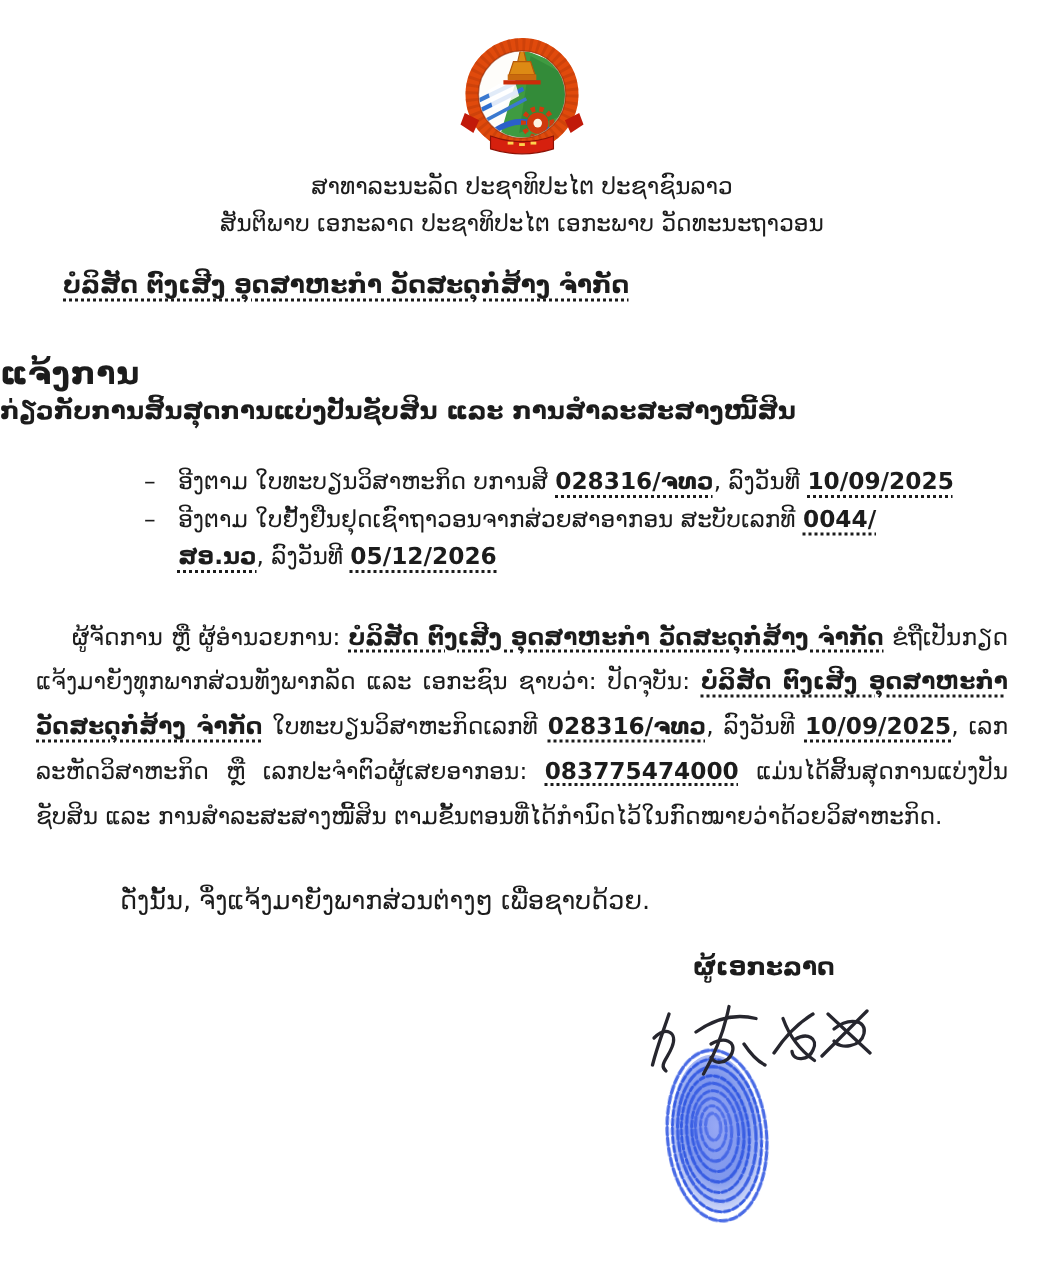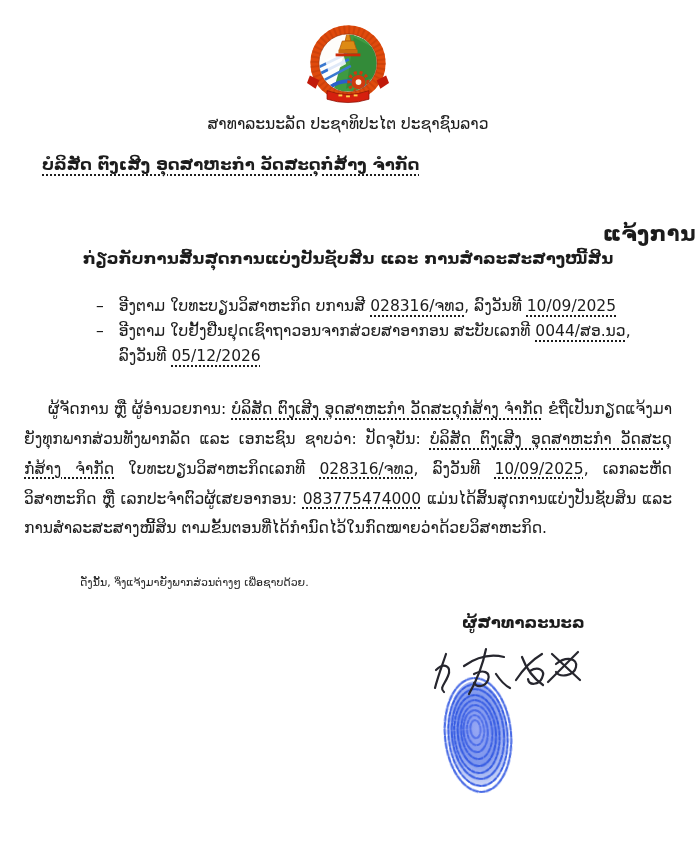--- a/index.html
+++ b/index.html
@@ -12,37 +12,37 @@
   .emblem-wrap{width:96px;height:82px;margin:22px auto 8px;display:block}
 
   .motto{text-align:center;font-size:15.5px;line-height:1.62}
 
   .company{
     display:block;width:fit-content;margin:18px 0 0 42px;
     font-weight:bold;font-size:16.5px;
     text-decoration:underline dotted;text-decoration-thickness:1.7px;text-underline-offset:4px;
   }
 
-  .title{text-align:right;font-size:21px;font-weight:bold;margin-top:48px;letter-spacing:.5px}
-  .subtitle{text-align:center;font-size:16.5px;font-weight:bold;margin-top:3px}
+  .title{text-align:left;font-size:21px;font-weight:bold;margin-top:38px;letter-spacing:.5px}
+  .subtitle{font-size:16.5px;font-weight:bold;margin-top:3px}
 
   .refs{margin:26px 58px 0 96px;padding:0;list-style:none;font-size:15.5px;line-height:1.62}
   .refs li{display:flex;gap:15px;align-items:flex-start}
   .dash{flex:0 0 auto}
   .ref-text{display:inline}
 
   .body-p{margin:26px 24px 0;font-size:15.5px;line-height:1.92;text-align:justify;text-indent:24px}
-  .closing{margin:32px 4px 0 80px;font-size:11px}
+  .closing{margin:32px 4px 0 80px;font-size:17px}
   .signer{font-weight:bold;font-size:16.5px;margin:24px 0 0 462px;width:fit-content}
 
   .sig-area{position:relative;height:190px;margin-top:6px}
   .signature-svg{position:absolute;left:430px;top:6px}
   .fingerprint-svg{position:absolute;left:440px;top:36px;transform:rotate(-5deg)}
 
-  .b{font-weight:normal}
+  .b{font-weight:bold}
   .u{text-decoration:underline dotted;text-decoration-thickness:1.5px;text-underline-offset:3.5px}
 </style>
 </head>
 <body>
 
 <div class="page">
 
   <div class="emblem-wrap">
     <svg width="96" height="82" viewBox="0 0 100 86" xmlns="http://www.w3.org/2000/svg">
       <defs>
@@ -82,20 +82,21 @@
       <path d="M90,56 l-10,5 4,9 9,-6 Z" fill="#c11a0a"></path>
 
       <path d="M28,72 Q50,80 72,72 L72,81 Q50,88 28,81 Z" fill="#d6200e" stroke="#8c1206" stroke-width="0.8"></path>
       <rect x="40" y="76" width="4" height="2" fill="#ffd34d"></rect>
       <rect x="48" y="77" width="4" height="2" fill="#ffd34d"></rect>
       <rect x="56" y="76" width="4" height="2" fill="#ffd34d"></rect>
     </svg>
   </div>
 
   <div class="motto">ສາທາລະນະລັດ ປະຊາທິປະໄຕ ປະຊາຊົນລາວ</div>
+  <div class="motto">ສັນຕິພາບ ເອກະລາດ ປະຊາທິປະໄຕ ເອກະພາບ ວັດທະນະຖາວອນ</div>
 
   <div class="company">ບໍລິສັດ ຕົງເສີງ ອຸດສາຫະກຳ ວັດສະດຸກໍ່ສ້າງ ຈຳກັດ</div>
 
   <div class="title">ແຈ້ງການ</div>
   <div class="subtitle">ກ່ຽວກັບການສິ້ນສຸດການແບ່ງປັນຊັບສິນ ແລະ ການສຳລະສະສາງໜີ້ສິນ</div>
 
   <ul class="refs">
     <li>
       <span class="dash">–</span>
       <span class="ref-text"><span>ອີງຕາມ ໃບທະບຽນວິສາຫະກິດ ບການສີ </span><span class="b u">028316/ຈທວ</span><span>, ລົງວັນທີ </span><span class="b u">10/09/2025</span></span>
@@ -103,21 +104,21 @@
     <li>
       <span class="dash">–</span>
       <span class="ref-text"><span>ອີງຕາມ ໃບຢັ້ງຢືນຢຸດເຊົາຖາວອນຈາກສ່ວຍສາອາກອນ ສະບັບເລກທີ </span><span class="b u">0044/ສອ.ນວ</span><span>, ລົງວັນທີ </span><span class="b u">05/12/2026</span></span>
     </li>
   </ul>
 
   <p class="body-p"><span>ຜູ້ຈັດການ ຫຼື ຜູ້ອຳນວຍການ: </span><span class="b u">ບໍລິສັດ ຕົງເສີງ ອຸດສາຫະກຳ ວັດສະດຸກໍ່ສ້າງ ຈຳກັດ</span><span> ຂໍຖືເປັນກຽດແຈ້ງມາຍັງທຸກພາກສ່ວນທັງພາກລັດ ແລະ ເອກະຊົນ ຊາບວ່າ: ປັດຈຸບັນ: </span><span class="b u">ບໍລິສັດ ຕົງເສີງ ອຸດສາຫະກຳ ວັດສະດຸກໍ່ສ້າງ ຈຳກັດ</span><span> ໃບທະບຽນວິສາຫະກິດເລກທີ </span><span class="b u">028316/ຈທວ</span><span>, ລົງວັນທີ </span><span class="b u">10/09/2025</span><span>, ເລກລະຫັດວິສາຫະກິດ ຫຼື ເລກປະຈຳຕົວຜູ້ເສຍອາກອນ: </span><span class="b u">083775474000</span><span> ແມ່ນໄດ້ສິ້ນສຸດການແບ່ງປັນຊັບສິນ ແລະ ການສຳລະສະສາງໜີ້ສິນ ຕາມຂັ້ນຕອນທີ່ໄດ້ກຳນົດໄວ້ໃນກົດໝາຍວ່າດ້ວຍວິສາຫະກິດ.</span></p>
 
   <p class="closing">ດັ່ງນັ້ນ, ຈຶ່ງແຈ້ງມາຍັງພາກສ່ວນຕ່າງໆ ເພື່ອຊາບດ້ວຍ.</p>
 
-  <div class="signer">ຜູ້ສາທາລະນະລ</div>
+  <div class="signer">ຜູ້ເອກະລາດ</div>
 
   <div class="sig-area">
     <svg class="fingerprint-svg" width="76" height="122" viewBox="0 0 76 122" xmlns="http://www.w3.org/2000/svg">
       <defs>
         <radialGradient id="fpfill" cx="50%" cy="45%" r="60%">
           <stop offset="0%" stop-color="#6f86f0" stop-opacity="0.9"></stop>
           <stop offset="55%" stop-color="#2a52e0" stop-opacity="0.75"></stop>
           <stop offset="100%" stop-color="#2a52e0" stop-opacity="0.15"></stop>
         </radialGradient>
         <filter id="fpblur">

